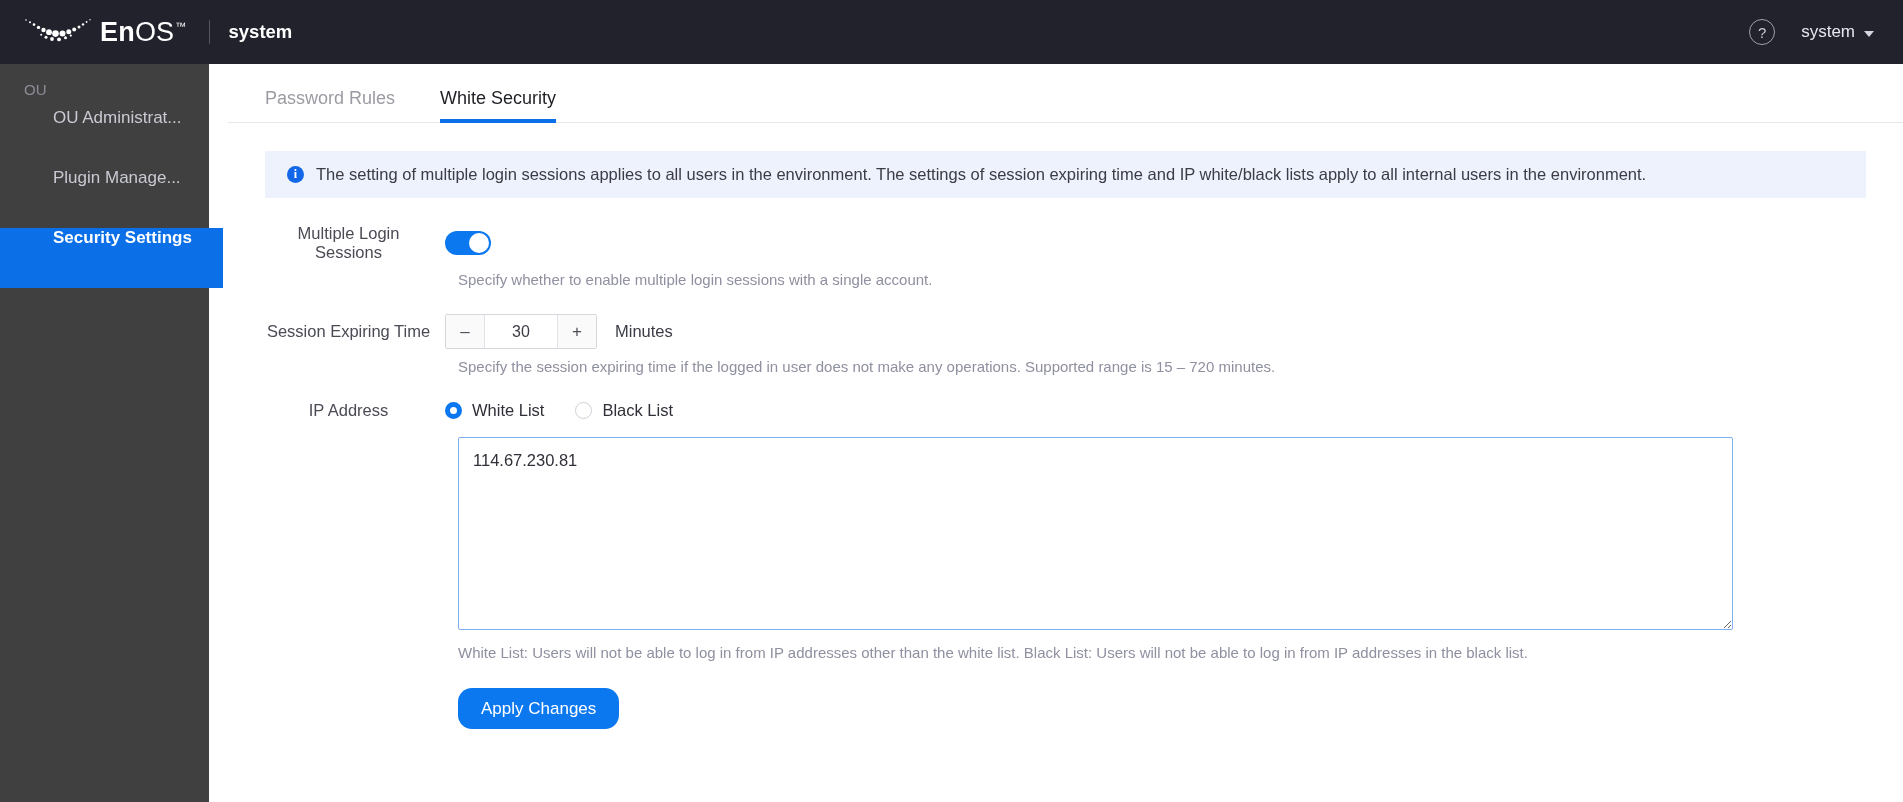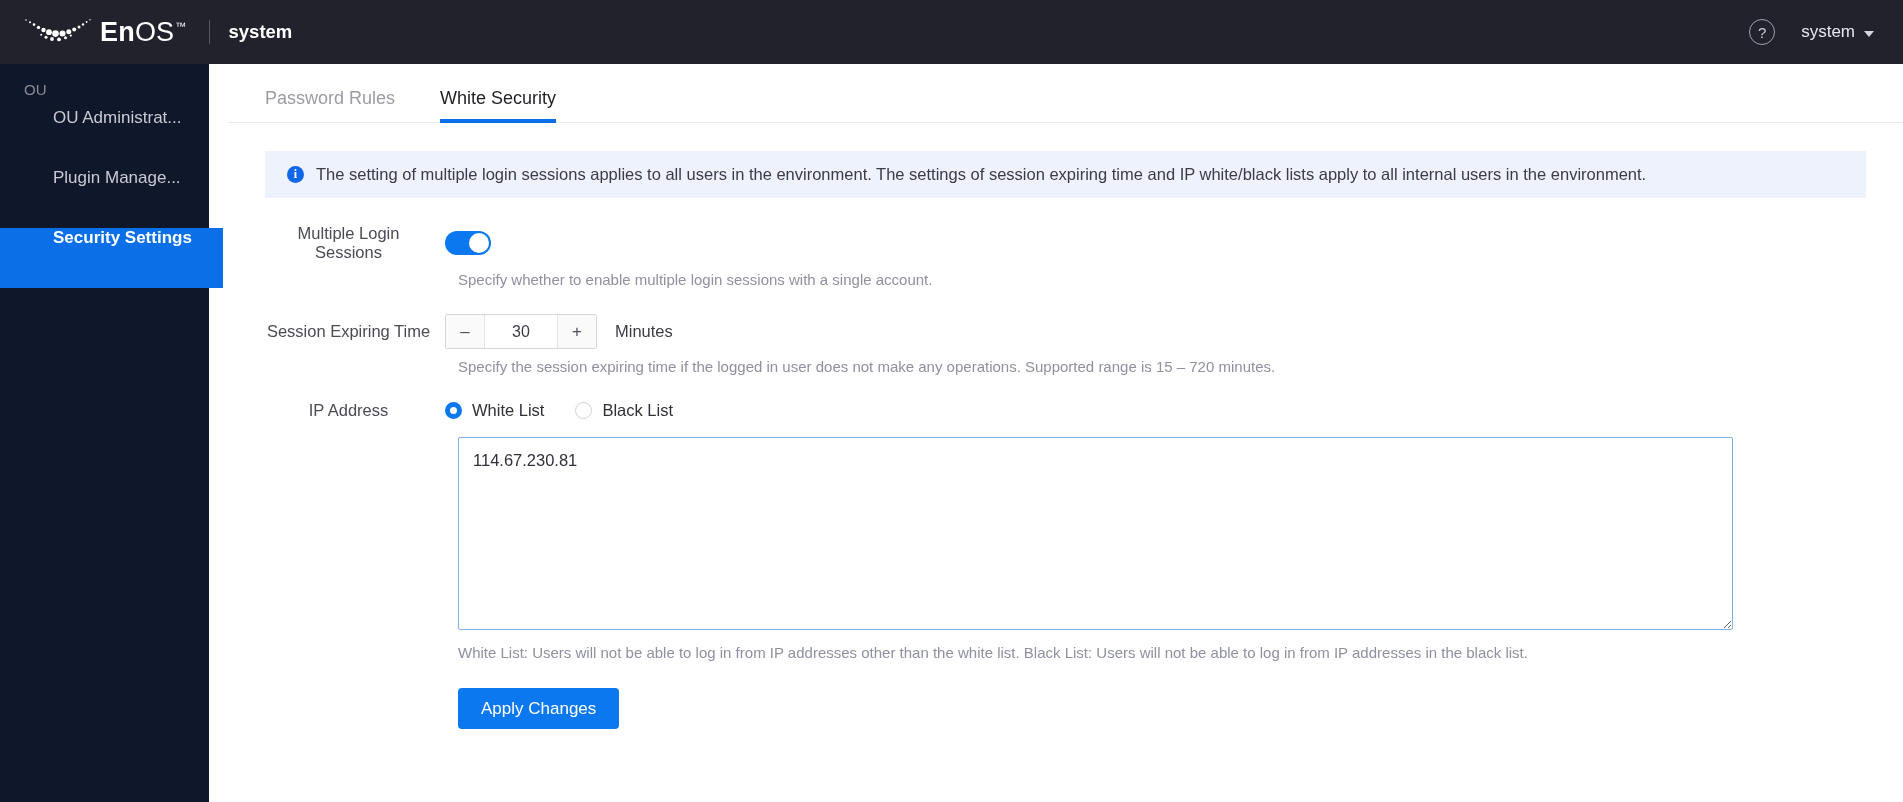--- a/index.html
+++ b/index.html
@@ -80,21 +80,21 @@
     border-right: 5.5px solid transparent;
     border-top: 6px solid #d5d6de;
     margin-top: 3px;
   }
 
   
   .sidebar {
     position: absolute;
     top: 64px; left: 0;
     width: 209px; height: 738px;
-    background: #0f172a;
+    background: #404040;
   }
   .sidebar-section-title {
     color: #8b8c97;
     font-size: 15px;
     padding: 17px 0 10px 24px;
   }
   .sidebar-item {
     height: 60px;
     display: flex;
     padding-left: 53px;
@@ -293,21 +293,21 @@
     margin-top: 10px;
     font-size: 15px;
     color: #8f90a0;
   }
   .apply-btn {
     margin-left: 193px;
     margin-top: 27px;
     background: #0b78f0;
     color: #ffffff;
     border: none;
-    border-radius: 4px;
+    border-radius: 14px;
     height: 41px;
     padding: 7px 23px;
     font-size: 17px;
     font-family: "Liberation Sans", sans-serif;
     cursor: pointer;
   }
 </style>
 </head>
 <body>
 

